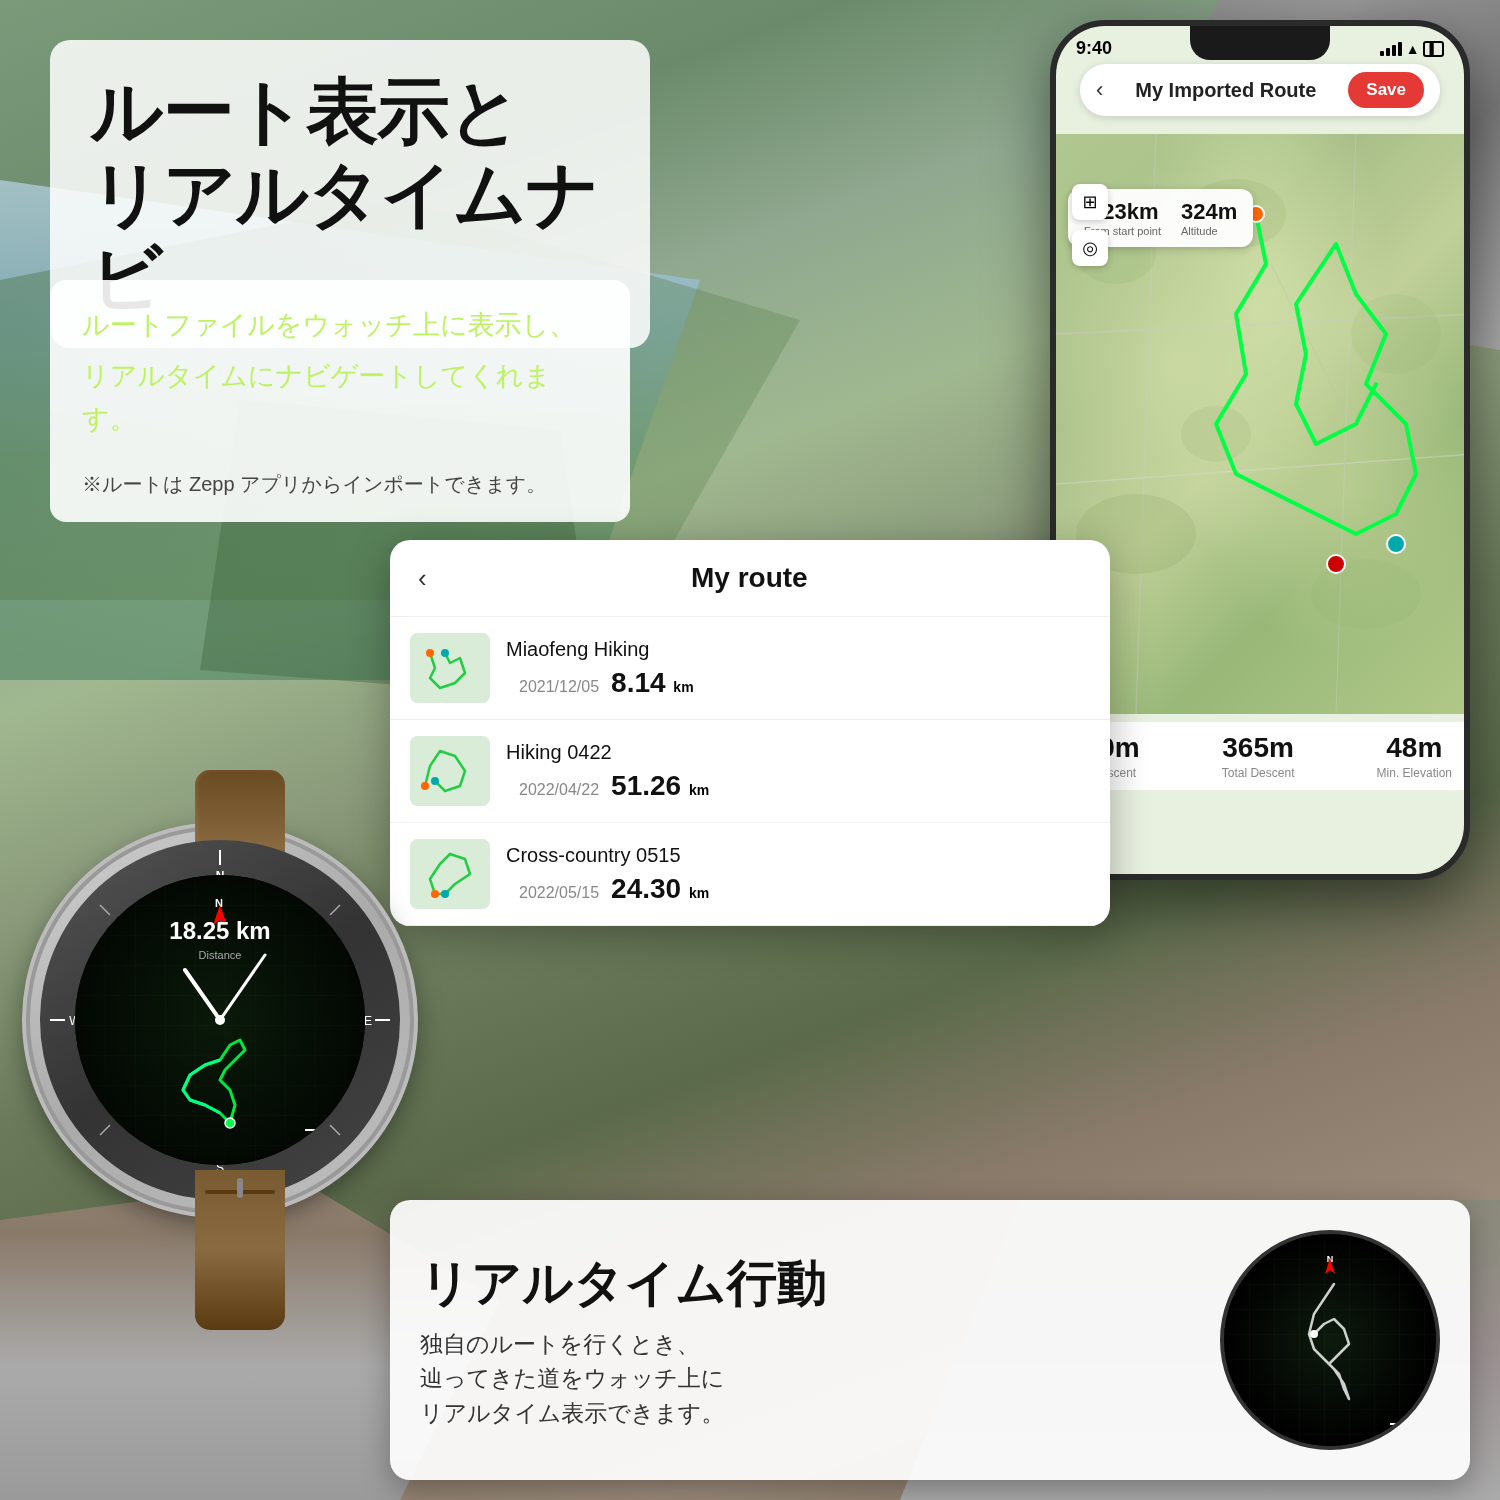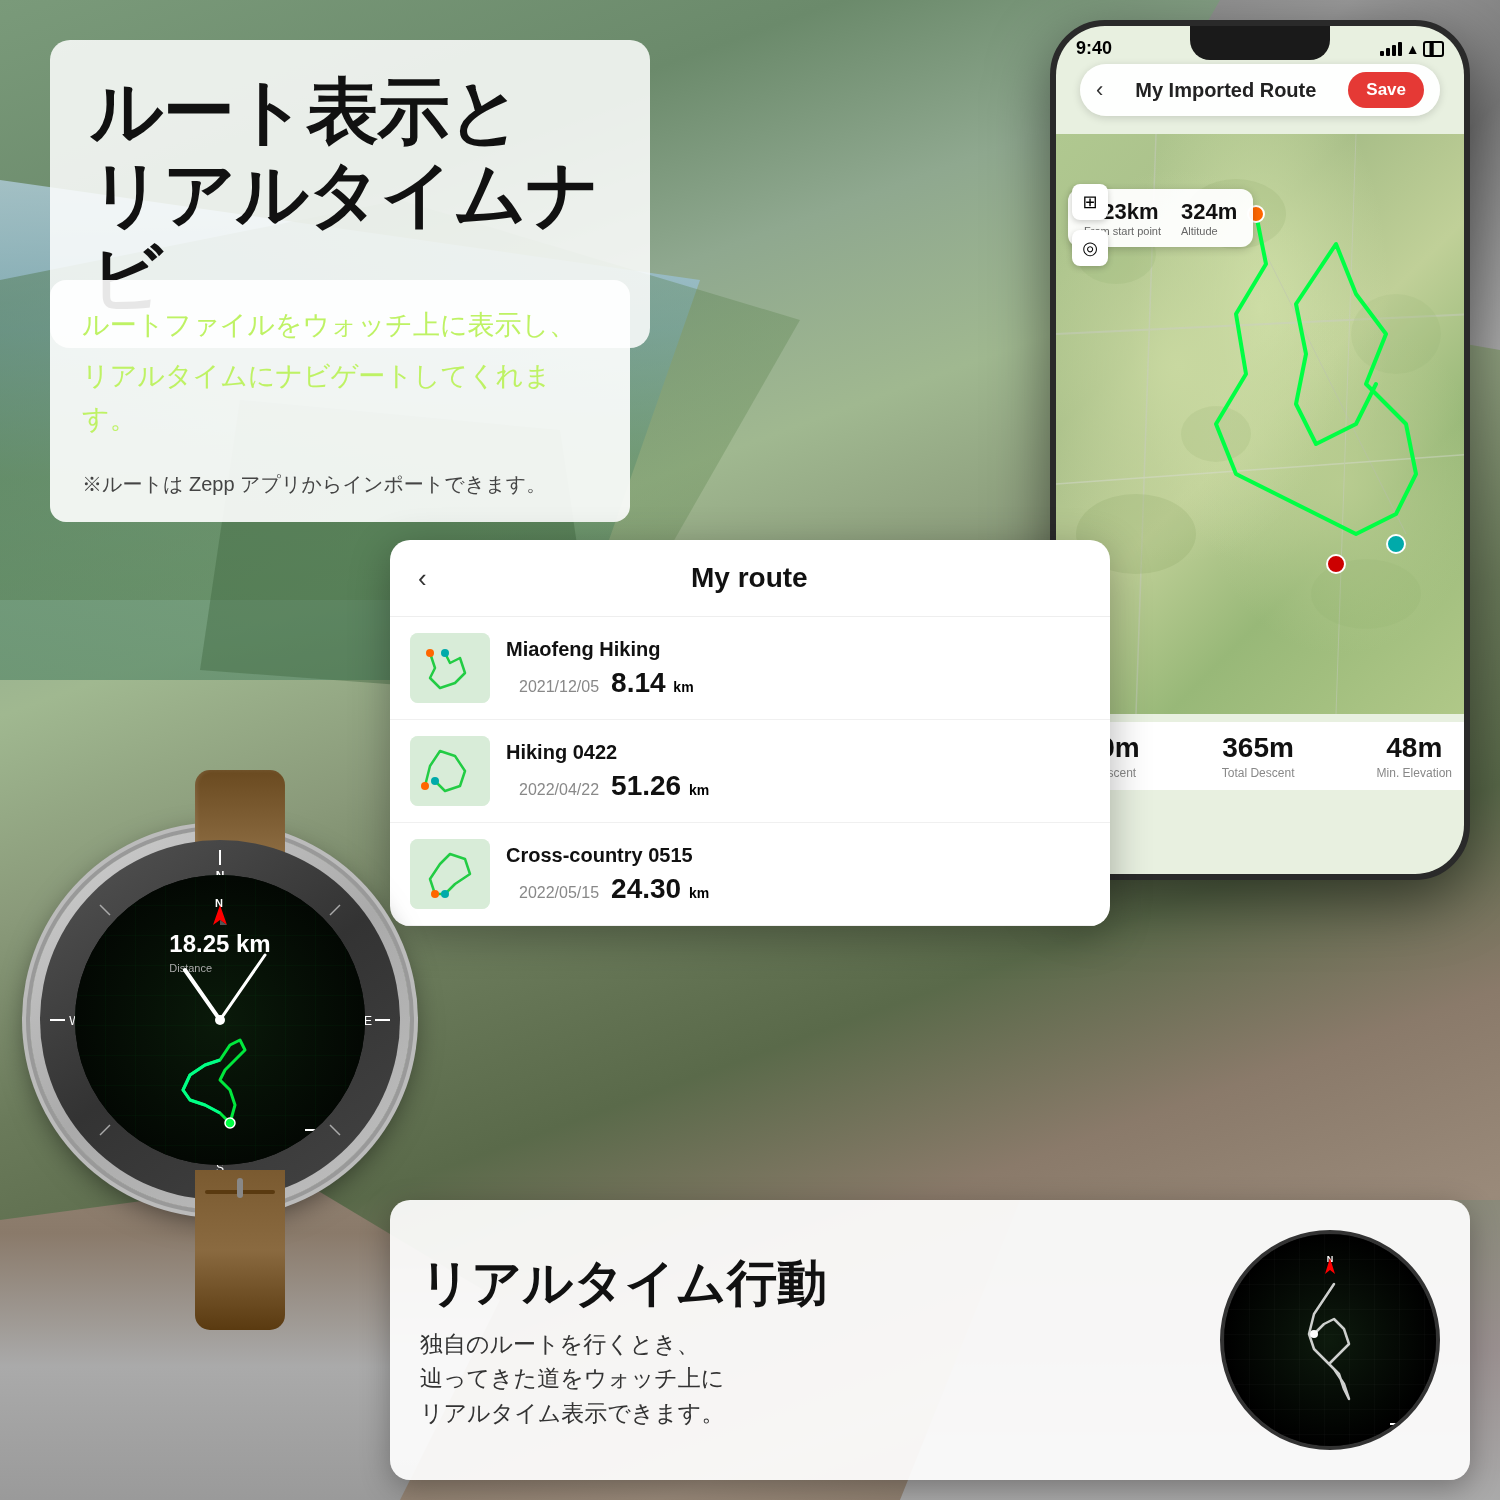--- a/index.html
+++ b/index.html
@@ -344,21 +344,21 @@
       background: #e8f4e8;
       border-radius: 8px;
       overflow: hidden;
       flex-shrink: 0;
     }
     .route-info {
       flex: 1;
     }
     .route-name {
       font-size: 20px;
-      font-weight: 700;
+      font-weight: 400;
       color: #111;
       margin-bottom: 6px;
     }
     .route-meta {
       display: flex;
       align-items: baseline;
       gap: 12px;
       margin-left: 13px;
     }
     .route-date {
@@ -676,21 +676,21 @@
               <span style="font-size:11px;color:white;font-weight:700;letter-spacing:2px;">N</span>
             </div>
 
             <div style="position:absolute;top:30px;left:50%;transform:translateX(-50%);">
               <svg width="14" height="20">
                 <polygon points="7,0 14,20 7,15 0,20" fill="red"></polygon>
                 <polygon points="7,20 14,20 7,15" fill="#555"></polygon>
               </svg>
             </div>
 
-            <div style="position:absolute;top:55px;left:50%;transform:translateX(-50%);white-space:nowrap;">
+            <div style="position:absolute;top:42px;left:50%;transform:translateX(-50%);text-align:center;white-space:nowrap;">
               <span style="font-size:24px;font-weight:800;color:white;">18.25 km</span>
               <br>
               <span style="font-size:11px;color:#aaaaaa;">Distance</span>
             </div>
 
             <svg style="position:absolute;top:0;left:0;width:100%;height:100%;">
 
               <polyline points="145,185 130,190 115,200 108,215 115,225 130,230 145,238 155,248 160,230 155,215 145,205 150,195 160,185 170,175 165,165 155,170 145,185" fill="none" stroke="rgba(0,255,68,0.9)" stroke-width="3" stroke-linejoin="round" stroke-linecap="round"></polyline>
 
               <circle cx="155" cy="248" r="5" fill="#00ff44" stroke="white" stroke-width="1.5"></circle>

